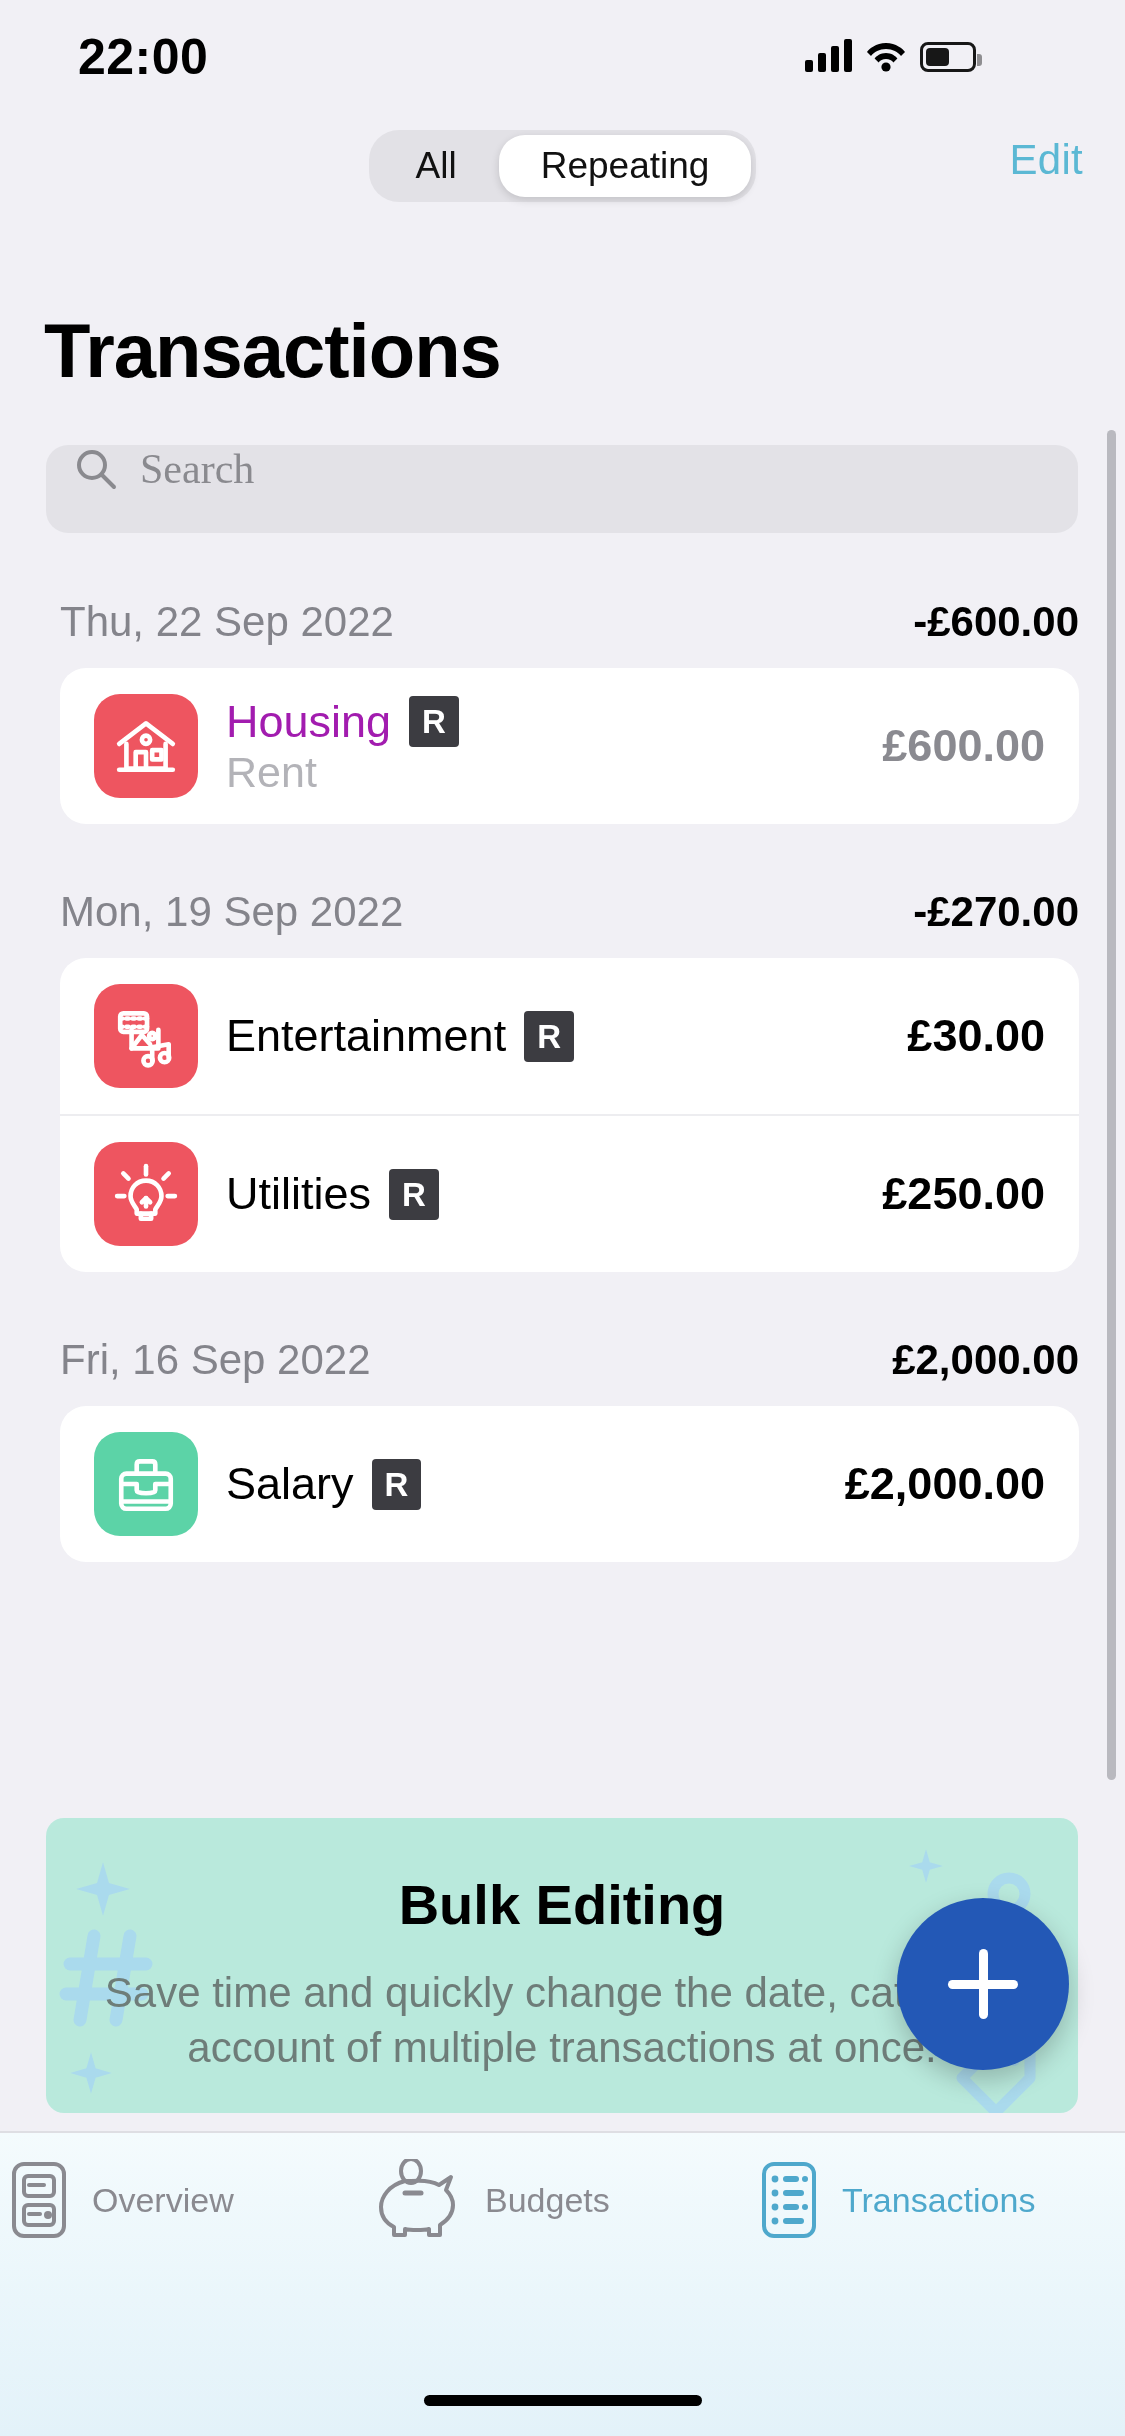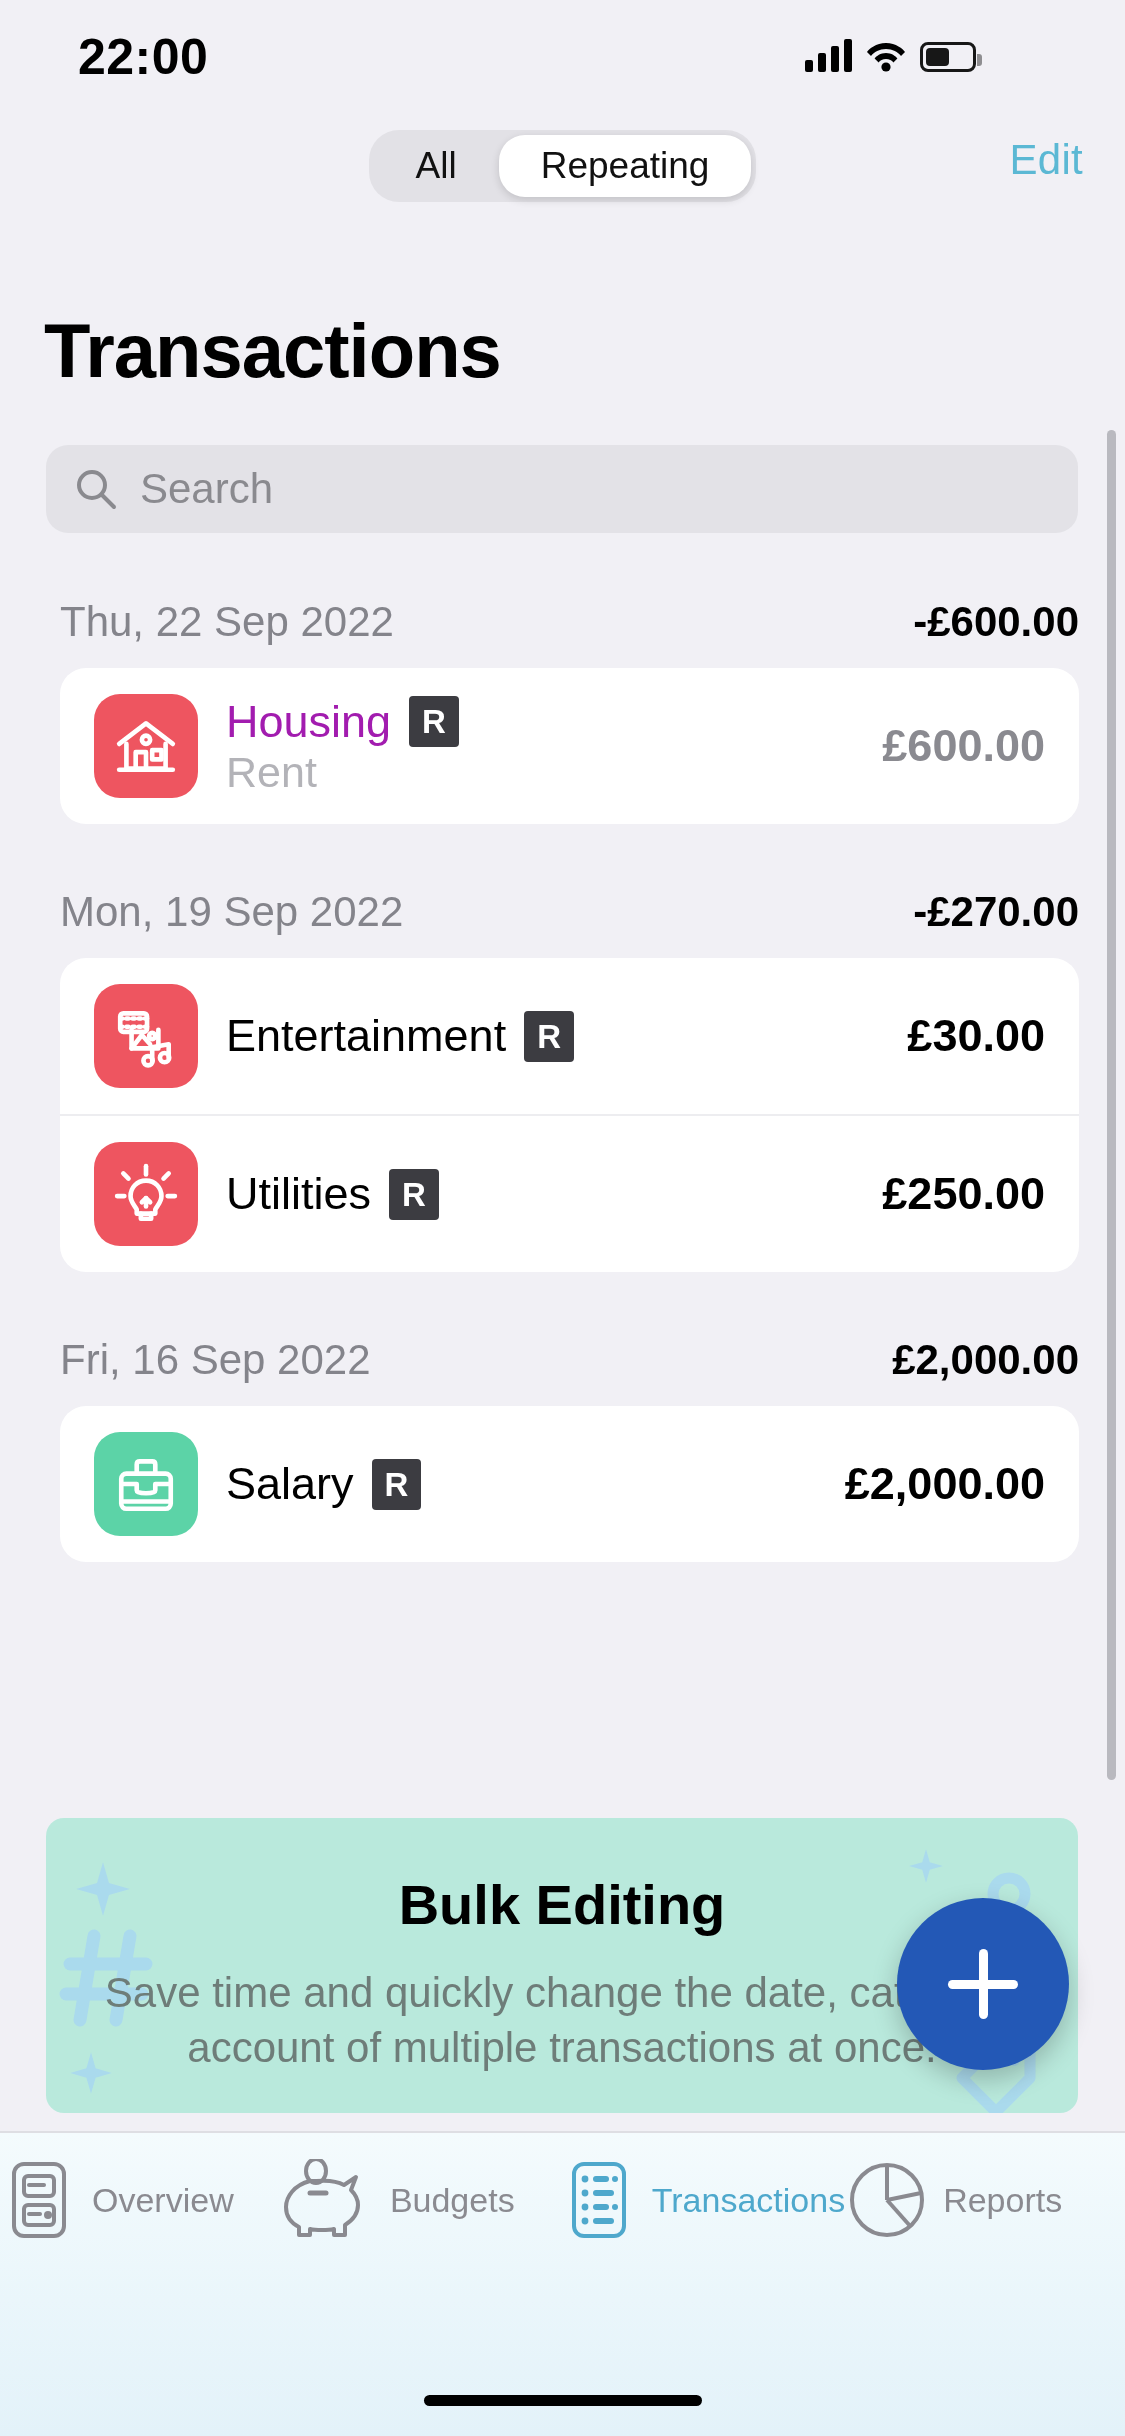--- a/index.html
+++ b/index.html
@@ -50,22 +50,22 @@
   }
 
   .page-title {
     position:absolute; left:44px; top:307px;
     font-size:76px; font-weight:700; color:#000; letter-spacing:-1px;
   }
 
   
   .search {
     position:absolute; left:46px; top:445px; width:1032px; height:88px;
-    background:#E3E2E7; border-radius:22px; display:flex; align-items:center;
-    padding-left:26px; gap:20px;
+    background:#E3E2E7; border-radius:22px; display:flex; align-items:flex-start;
+    padding-left:26px; gap:20px;font-family:Liberation Serif, serif;
   }
   .search svg { flex:none; }
   .search-ph { font-size:42px; color:#8A8A8F; }
 
   
   .list { position:absolute; left:0; top:560px; width:1125px; }
   .group { margin-bottom:26px;padding-left:14px; }
   .group-head {
     display:flex; align-items:baseline; justify-content:space-between;
     padding:38px 46px 22px 46px;
@@ -358,26 +358,17 @@
           <circle cx="25" cy="48" r="3.4"></circle>
             <rect x="33" y="45" width="16" height="6" rx="3"></rect>
             <circle cx="55" cy="48" r="3"></circle>
           <circle cx="25" cy="62" r="3.4"></circle>
             <rect x="33" y="59" width="21" height="6" rx="3"></rect>
         </g>
       </svg>
       <span class="tab-label">Transactions</span>
     </div>
 
-    <div class="tab">
-      <svg width="84" height="82" viewBox="0 0 84 82">
-        <circle cx="42" cy="41" r="35" fill="none" stroke="#8A8A90" stroke-width="4"></circle>
-        <line x1="42" y1="41" x2="42" y2="6" stroke="#8A8A90" stroke-width="4"></line>
-        <line x1="42" y1="41" x2="76" y2="34" stroke="#8A8A90" stroke-width="4"></line>
-        <line x1="42" y1="41" x2="66" y2="68" stroke="#8A8A90" stroke-width="4"></line>
-      </svg>
-      <span class="tab-label">Reports</span>
-    </div>
 
     <div class="home-indicator"></div>
   </div>
 
 </div>
 
 </body></html>

